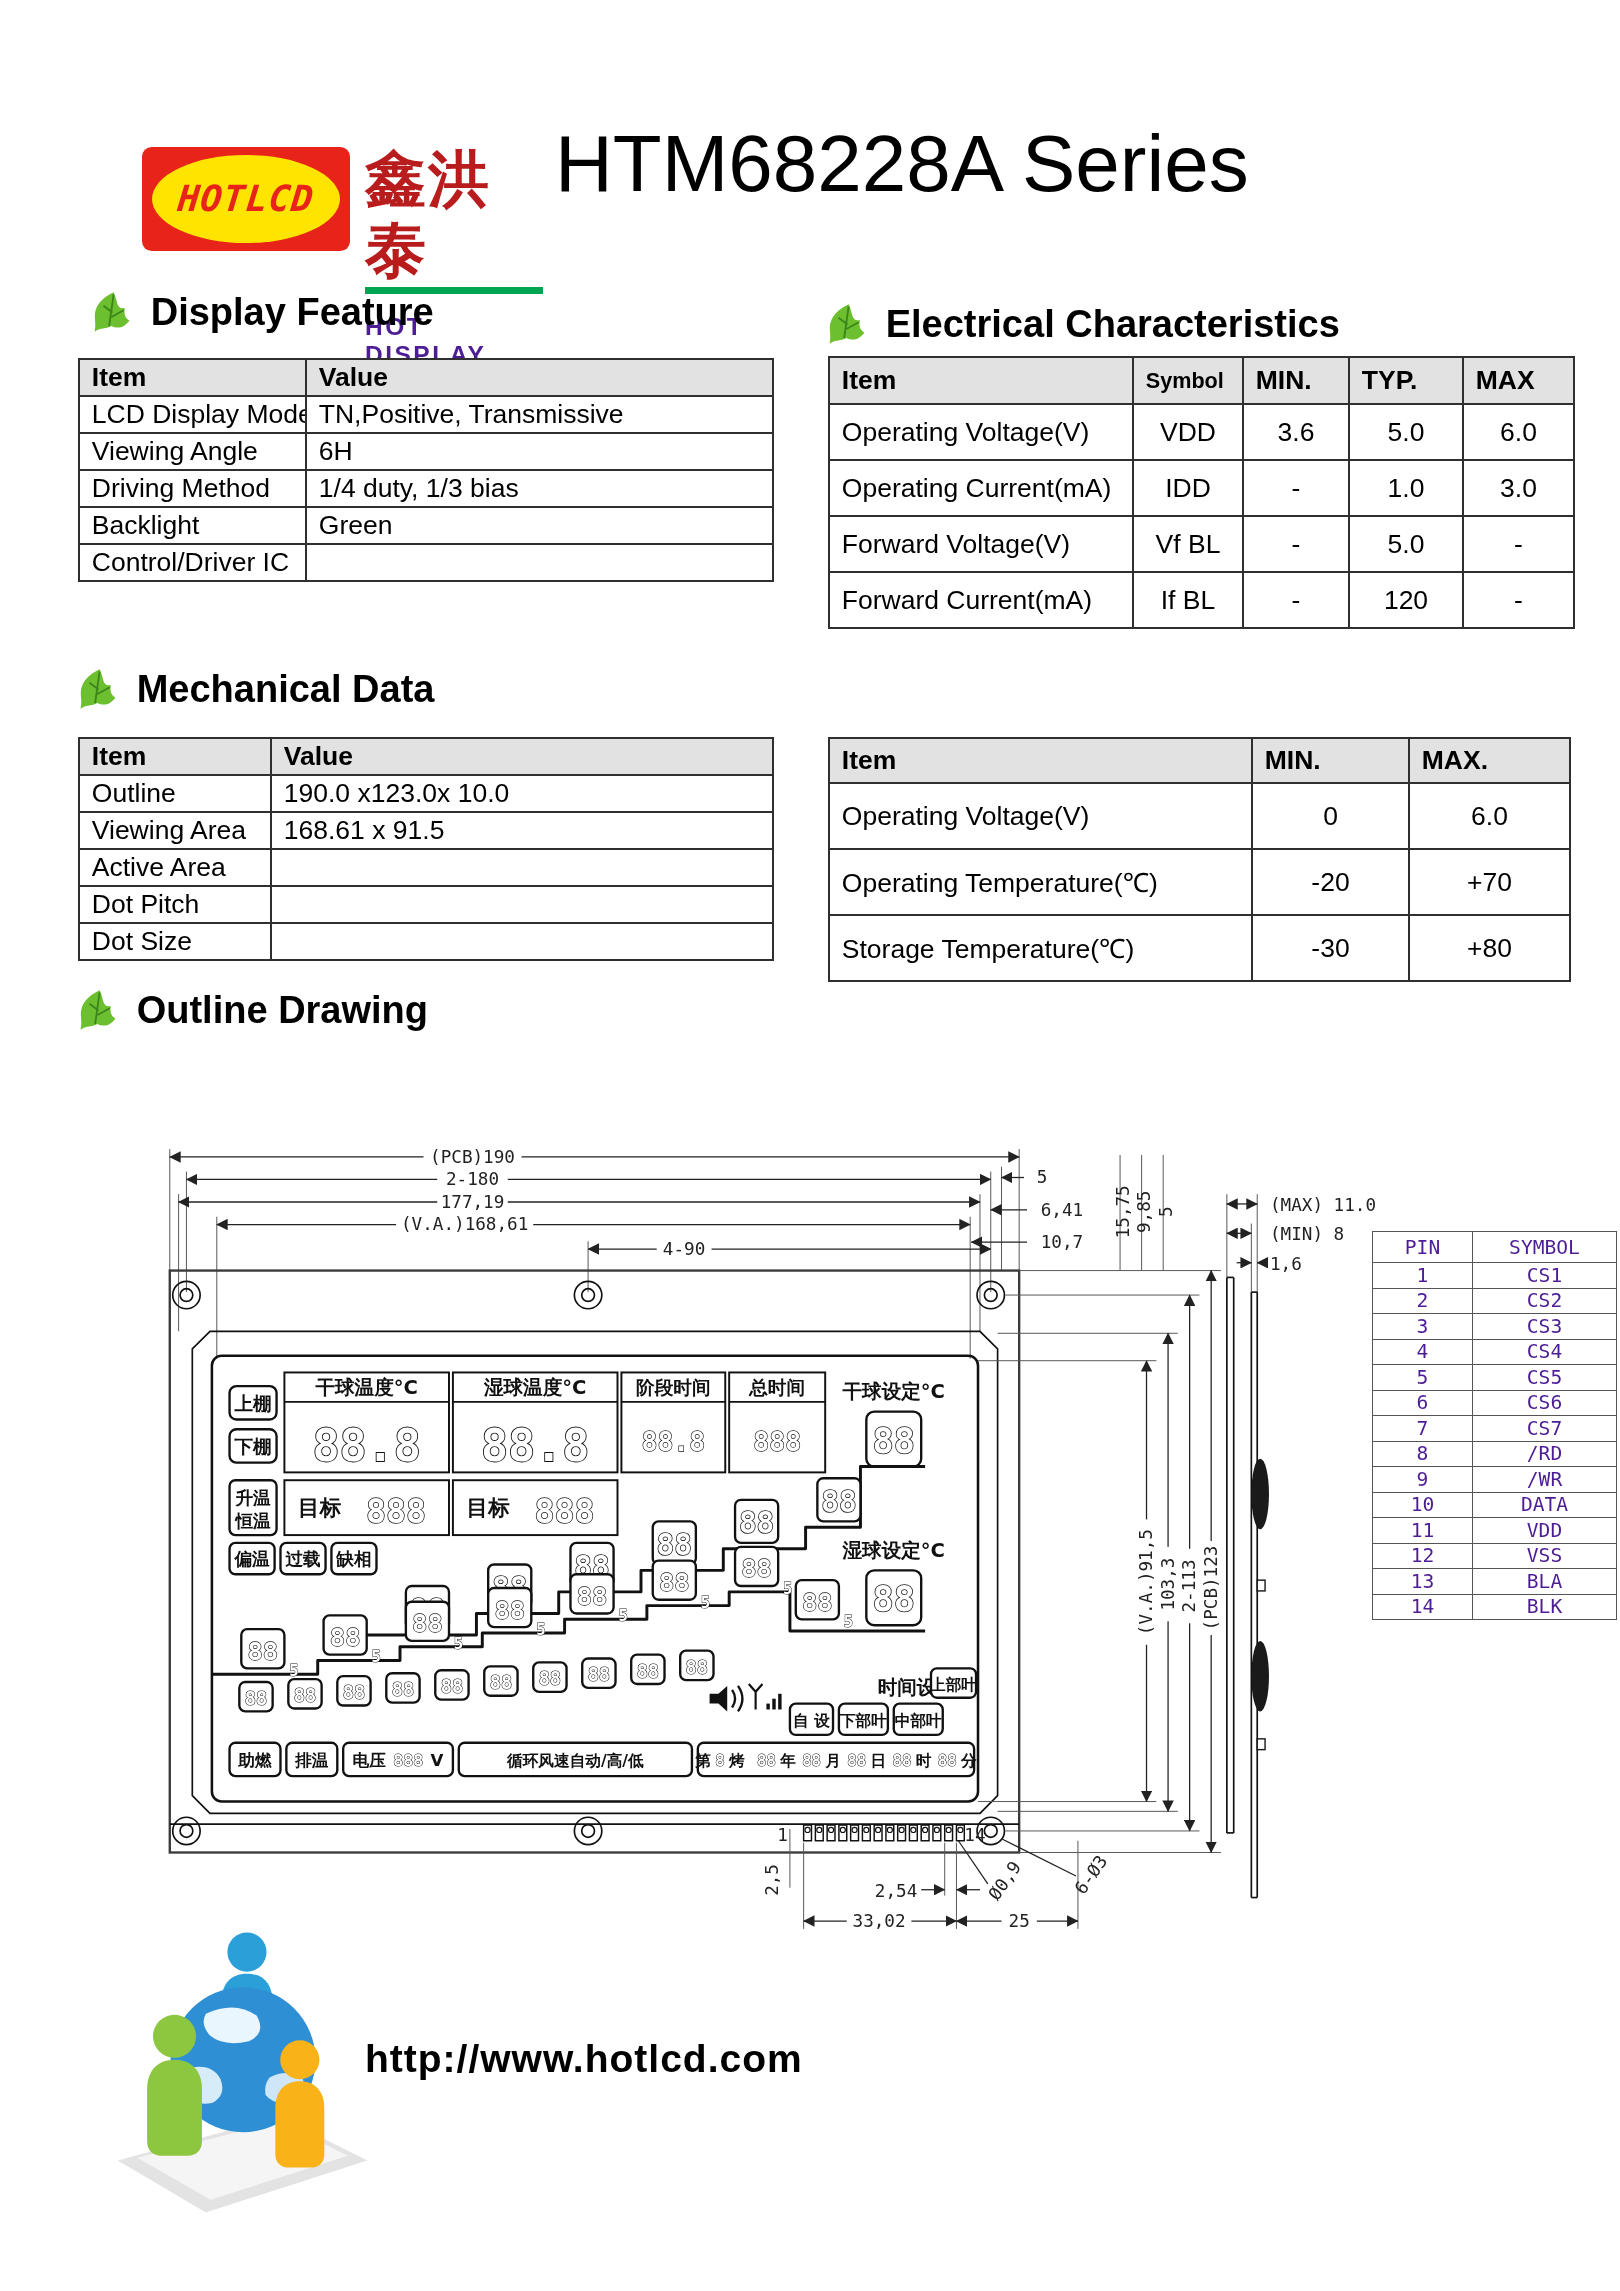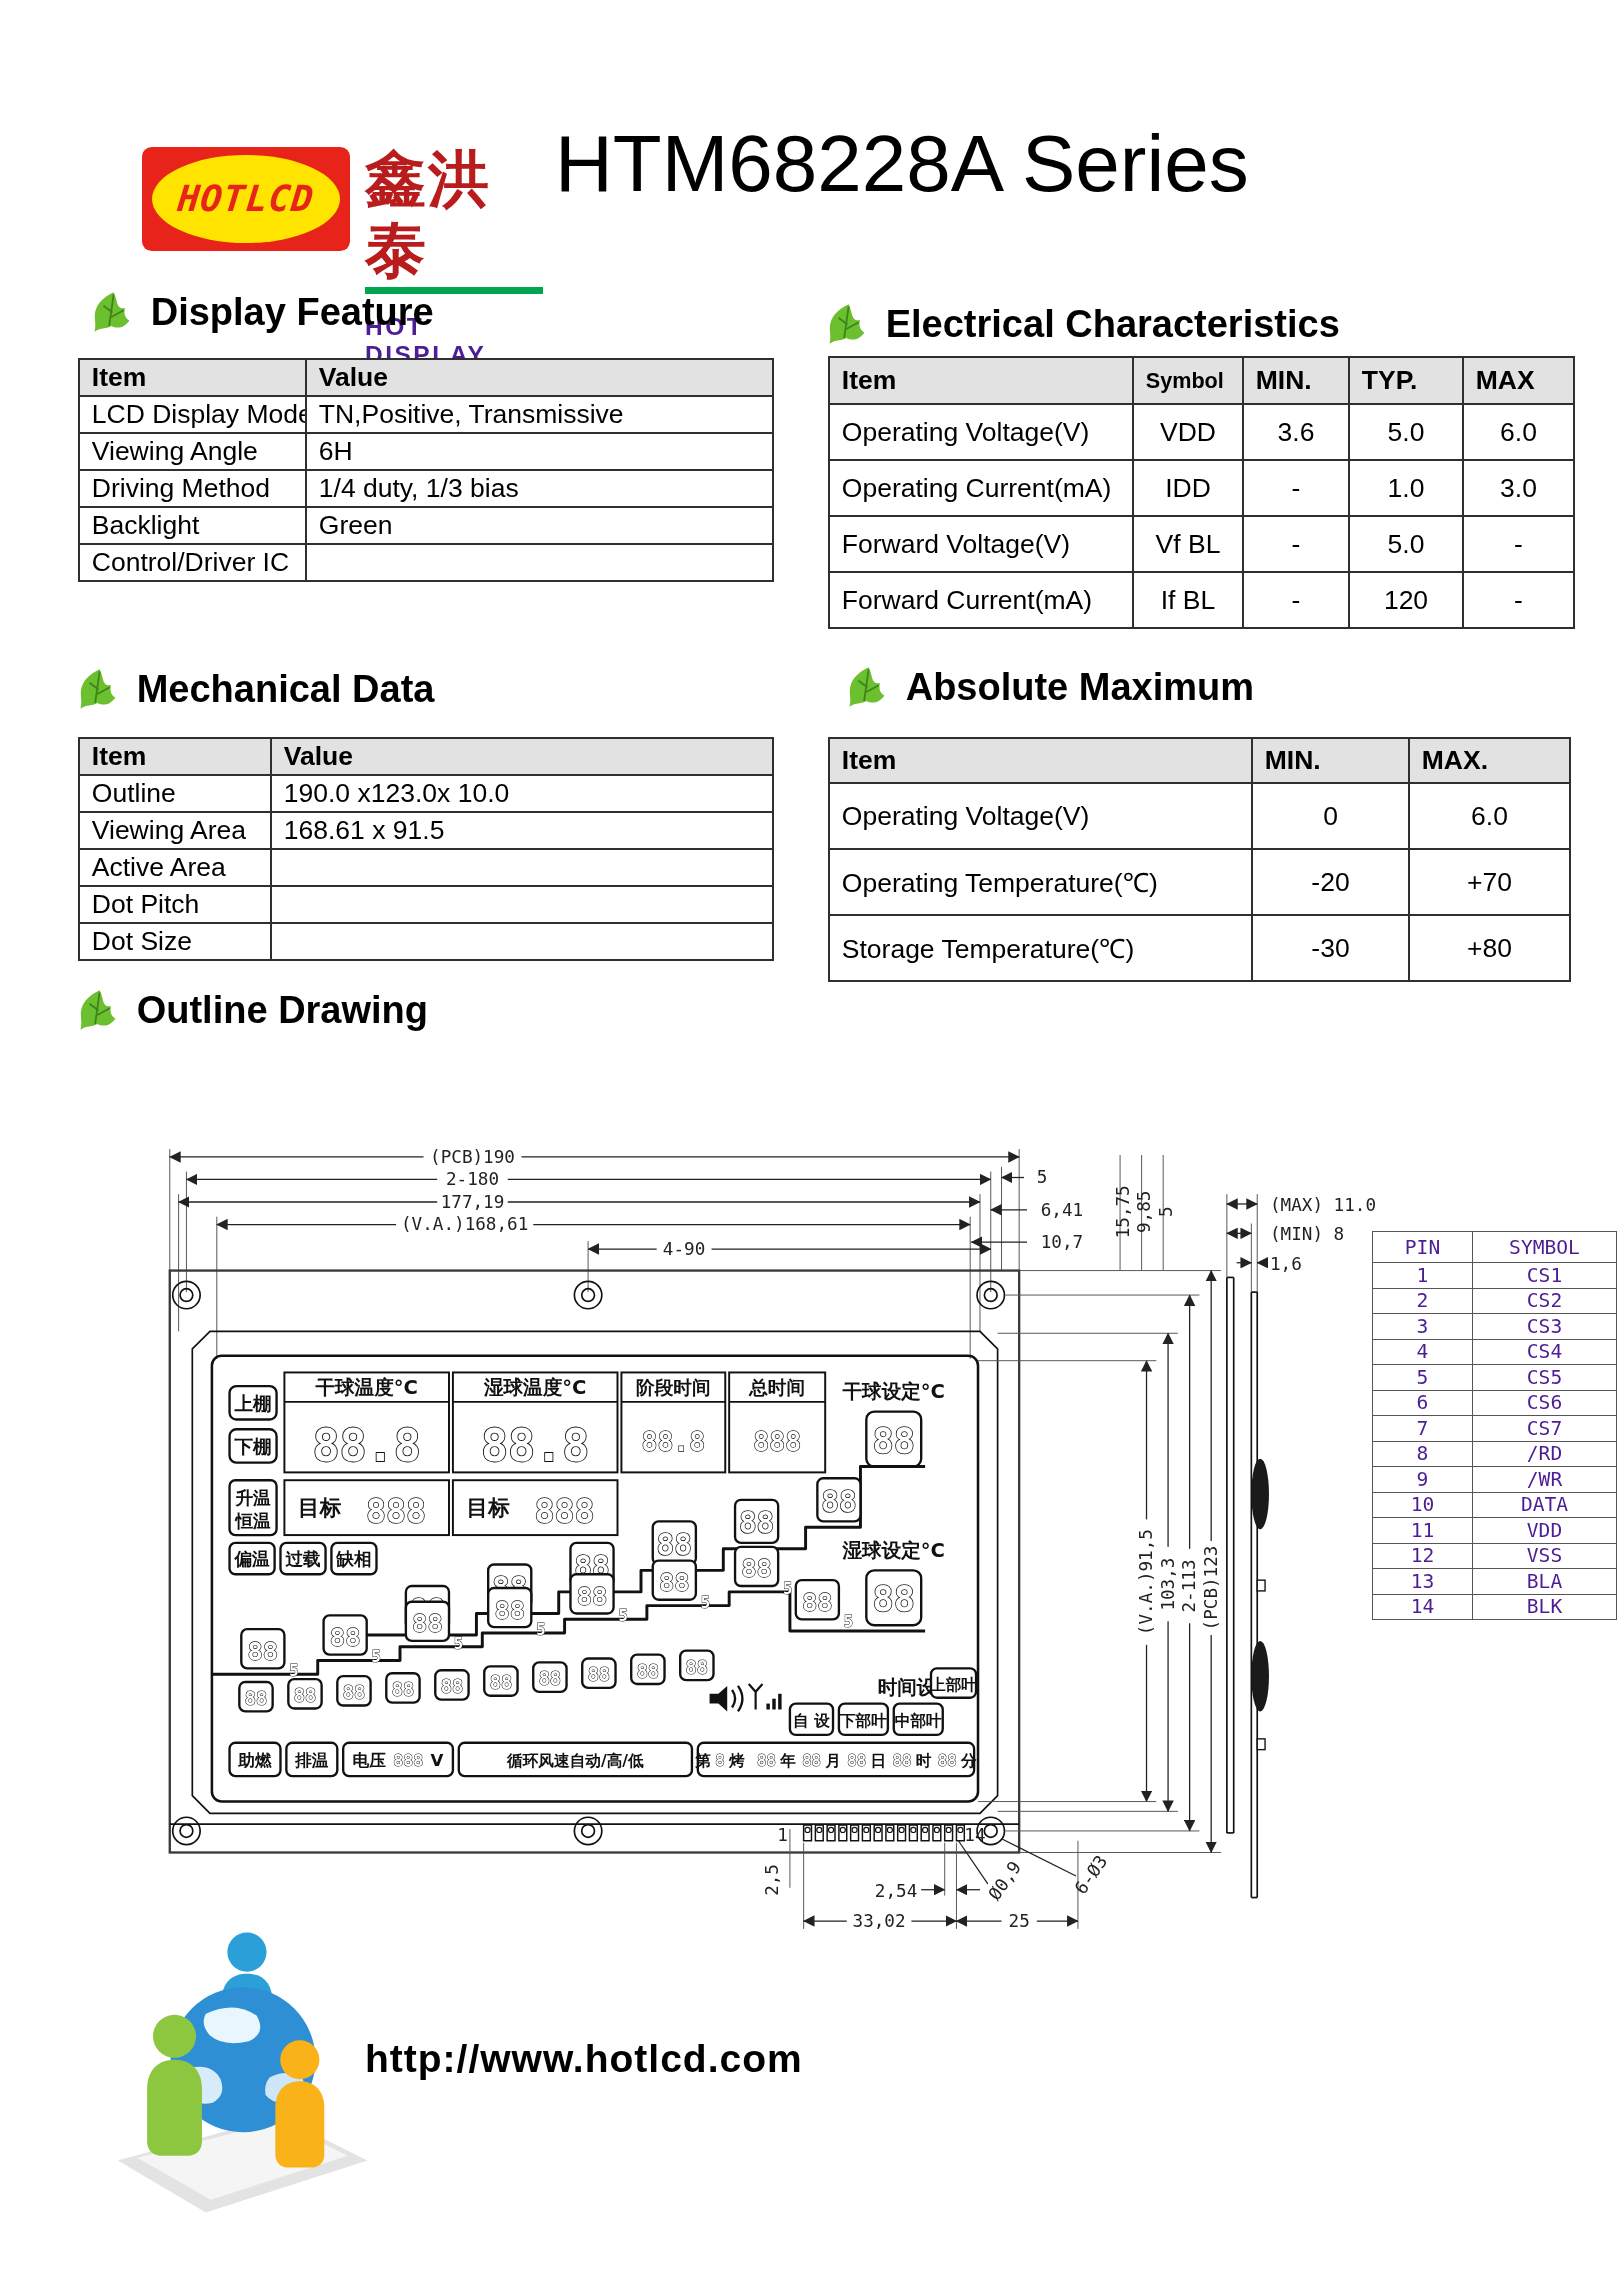--- a/index.html
+++ b/index.html
@@ -106,27 +106,20 @@
   </div>
 
   <div class="section-heading" style="left:76px; top:667px;">
     <svg class="leaf" viewBox="0 0 40 40">
       <path d="M21 2 C13 6 7 11 5 18 C3 24 6 30 4 37 C10 33 14 35 19 32 C25 35 31 33 35 27 C31 25 30 21 31 16 C27 17 25 15 24 11 C23 7 22 4 21 2 Z" fill="#6cbf2e"></path>
       <path d="M21 4 L17 32 M12 14 L20 20 M30 18 L19 24" stroke="#3c851c" stroke-width="1.6" fill="none"></path>
     </svg>
     <span class="txt">Mechanical Data</span>
   </div>
 
-  <div class="section-heading" style="left:845px; top:665px;">
-    <svg class="leaf" viewBox="0 0 40 40">
-      <path d="M21 2 C13 6 7 11 5 18 C3 24 6 30 4 37 C10 33 14 35 19 32 C25 35 31 33 35 27 C31 25 30 21 31 16 C27 17 25 15 24 11 C23 7 22 4 21 2 Z" fill="#6cbf2e"></path>
-      <path d="M21 4 L17 32 M12 14 L20 20 M30 18 L19 24" stroke="#3c851c" stroke-width="1.6" fill="none"></path>
-    </svg>
-    <span class="txt">Absolute Maximum</span>
-  </div>
 
   <div class="section-heading" style="left:76px; top:988px;">
     <svg class="leaf" viewBox="0 0 40 40">
       <path d="M21 2 C13 6 7 11 5 18 C3 24 6 30 4 37 C10 33 14 35 19 32 C25 35 31 33 35 27 C31 25 30 21 31 16 C27 17 25 15 24 11 C23 7 22 4 21 2 Z" fill="#6cbf2e"></path>
       <path d="M21 4 L17 32 M12 14 L20 20 M30 18 L19 24" stroke="#3c851c" stroke-width="1.6" fill="none"></path>
     </svg>
     <span class="txt">Outline Drawing</span>
   </div>
 
   <table class="dtable" id="df-table" style="left:78px; top:358px; width:696px;">

